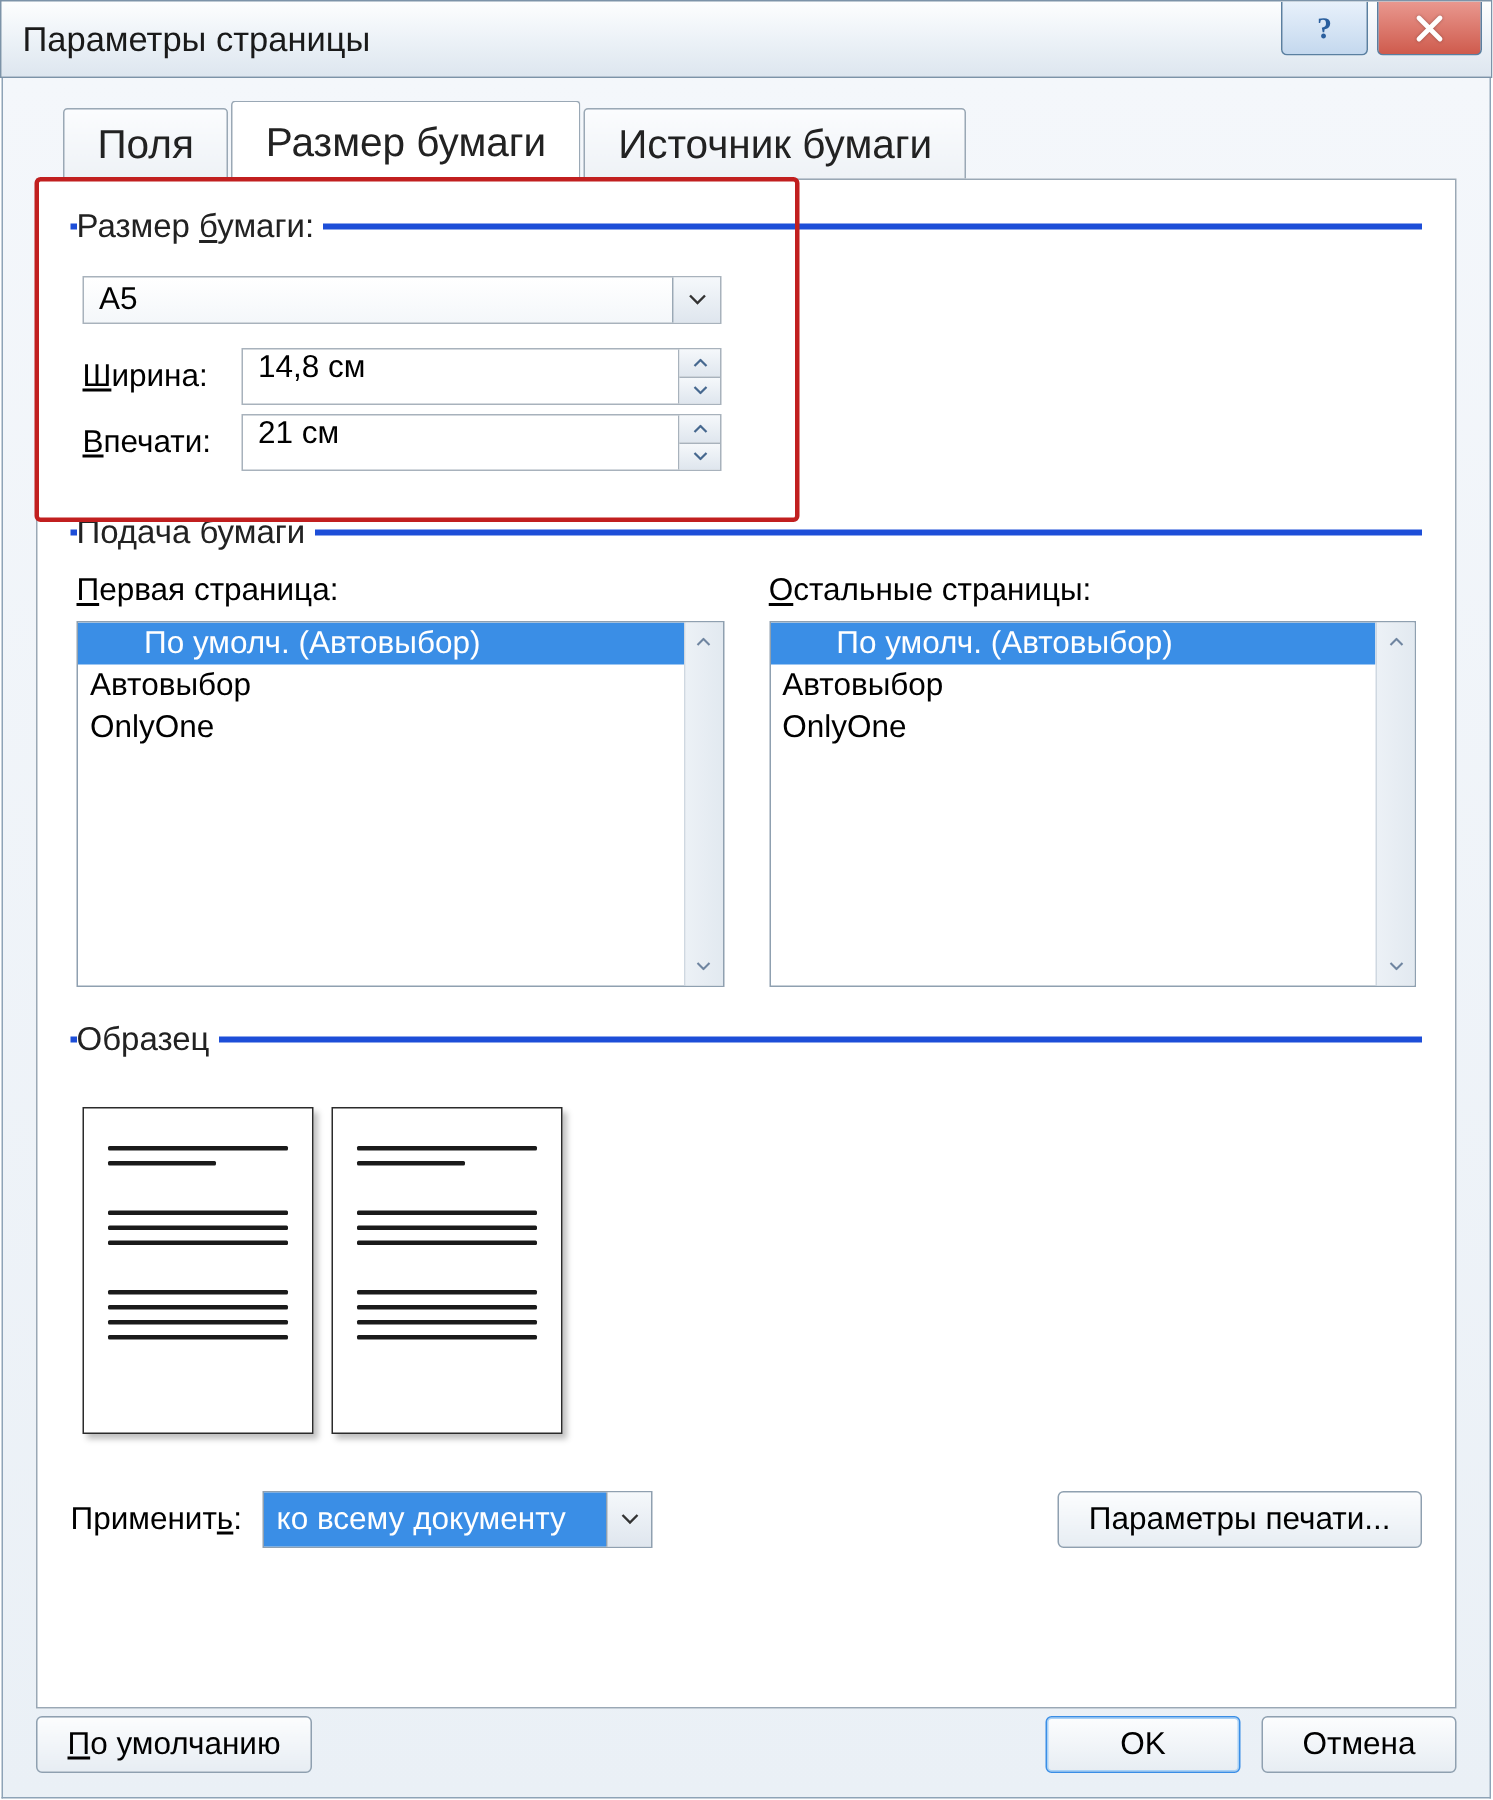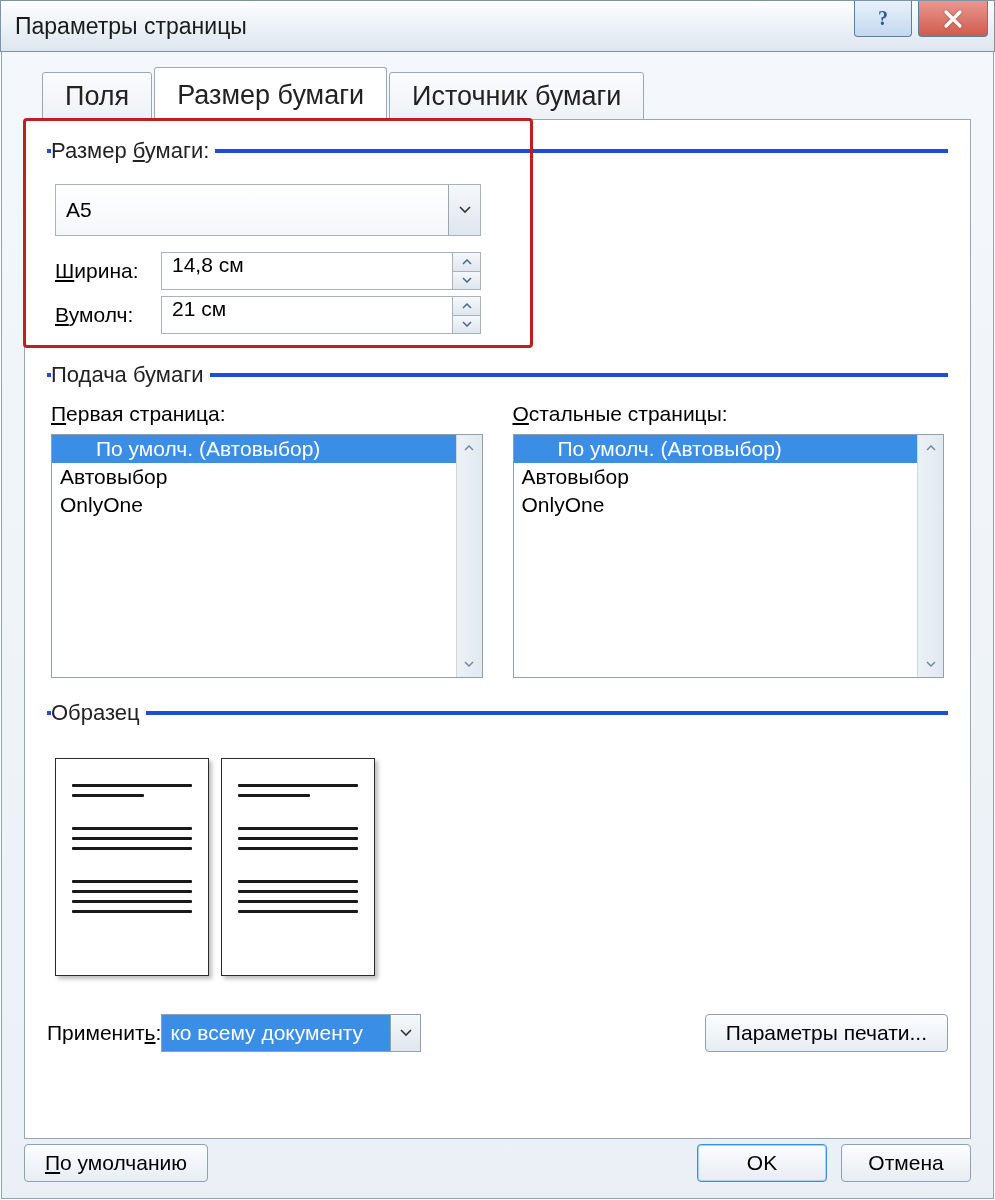--- a/index.html
+++ b/index.html
@@ -63,21 +63,21 @@
   }
   fieldset > legend { padding:0 6px 0 0; color:#222; font-size:22px; }
   .highlight-box {
     position:absolute;
     border:3px solid #c11f1f;
     pointer-events:none;
     border-radius:4px;
   }
 
   .combo {
-    width: 426px; height:52px;
+    width: 426px; height:32px;
     border:1px solid #a8b2bc;
     background: linear-gradient(to bottom,#fff,#f4f7fa);
     display:flex; align-items:center;
     margin: 6px 0 16px 4px;
   }
   .combo .combo-text { flex:1; padding:0 10px; }
   .combo .combo-btn {
     width:32px; height:100%;
     border-left:1px solid #9aa8b5;
     background: linear-gradient(to bottom,#f5f8fb,#dfe6ee);
@@ -121,21 +121,21 @@
   .preview-pages { display:flex; gap:12px; margin:18px 0 0 4px; }
   .page-thumb {
     width:154px; height:218px; background:#fff;
     border:1px solid #2b2b2b;
     box-shadow: 3px 3px 4px rgba(0,0,0,.25);
     padding:18px 16px;
   }
   .page-thumb .ln { height:3px; background:#1a1a1a; margin:7px 0; border-radius:1px;}
   .page-thumb .gap { height:16px; }
 
-  .apply-row { display:flex; align-items:center; margin-top:34px; }
+  .apply-row { display:flex; align-items:center; margin-top:34px; gap:14px; }
   .apply-row .combo2 {
     width:260px; height:38px; border:1px solid #8fa0b0;
     display:flex; align-items:center; background:#fff;
   }
   .apply-row .combo2 .sel { flex:1; padding:0 8px; background:#3a8ee6; color:#fff; height:100%; display:flex; align-items:center;}
   .apply-row .combo2 .combo-btn {
     width:30px; height:100%; border-left:1px solid #8fa0b0;
     background:linear-gradient(to bottom,#f5f8fb,#dfe6ee);
     display:flex;align-items:center;justify-content:center;
   }
@@ -211,21 +211,21 @@
             <div>
                 <svg width="10" height="6" viewBox="0 0 10 6">
                   <path d="M1 1 L5 5 L9 1" fill="none" stroke="#46688f" stroke-width="1.5"></path>
                 </svg>
               </div>
           </div>
         </div>
       </div>
 
       <div class="spinrow">
-        <label><span class="ul">В</span><span>умолч:</span></label>
+        <label><span class="ul">В</span><span>печати:</span></label>
         <div class="spinner">
           <div class="spin-val">21 см</div>
           <div class="spin-btns">
             <div>
                 <svg width="10" height="6" viewBox="0 0 10 6">
                   <path d="M1 5 L5 1 L9 5" fill="none" stroke="#46688f" stroke-width="1.5"></path>
                 </svg>
               </div>
             <div>
                 <svg width="10" height="6" viewBox="0 0 10 6">

